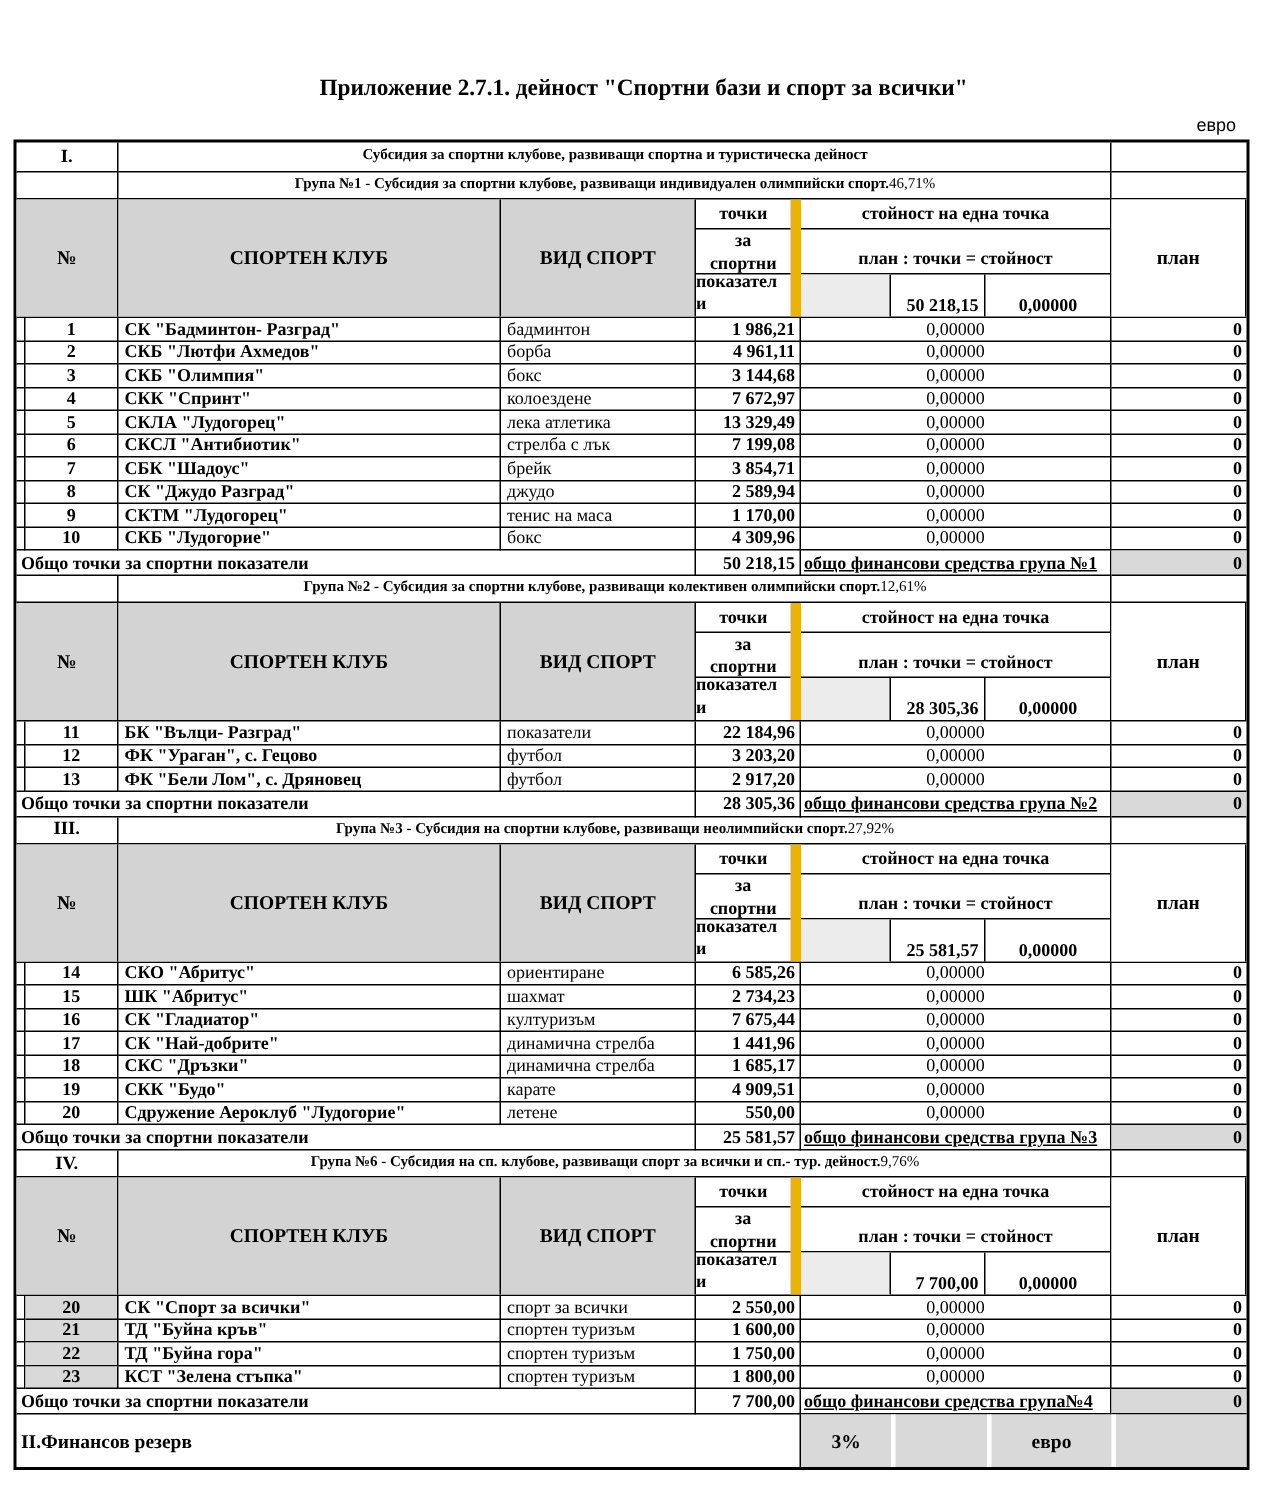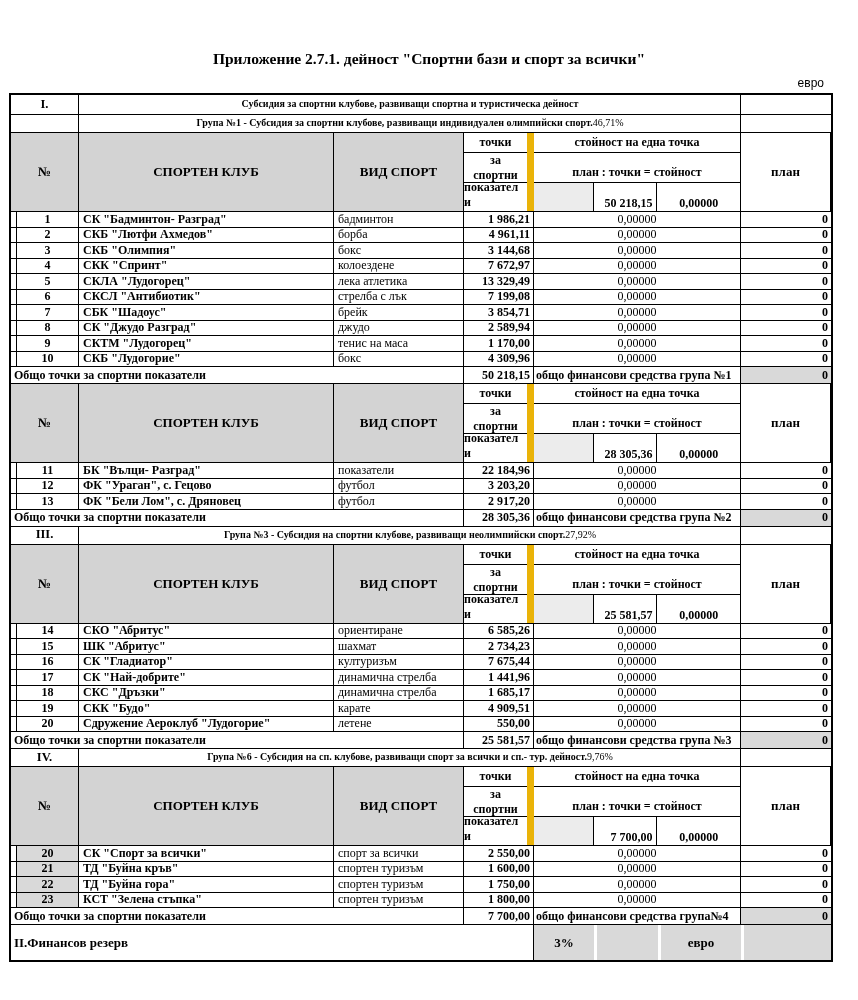--- a/index.html
+++ b/index.html
@@ -43,21 +43,21 @@
   .num{justify-content:center;font-weight:bold;}
   .club{padding-left:4px;font-weight:bold;}
   .sport{padding-left:4px;}
   .pts{justify-content:flex-end;padding-right:3px;font-weight:bold;}
   .val{justify-content:center;}
   .plan{justify-content:flex-end;padding-right:3px;font-weight:bold;}
   .g4rows .num{background:#d9d9d9;}
   
   .totalrow .c{height:17px;font-weight:bold;}
   .totalrow .lbl{padding-left:3px;}
-  .totalrow .fin{padding-left:2px;}
+  .totalrow .fin{padding-left:2px;text-decoration:underline;}
   .totalrow .tplan{background:#d9d9d9;justify-content:flex-end;padding-right:3px;}
   
   .resrow .c{height:35px;border-bottom:none;font-weight:bold;font-size:13px;}
   .resrow .rlbl{padding-left:3px;}
   .gcell{background:#d9d9d9;justify-content:center;}
   .gap{border-left:3px solid #fff;}
 </style>
 </head>
 <body>
 
@@ -202,20 +202,28 @@
       <div class="c wplan plan last">0</div>
     </div>
     </div>
   <div class="r totalrow">
     <div class="c wlbl lbl">Общо точки за спортни показатели</div>
     <div class="c wpts pts">50 218,15</div>
     <div class="c wval fin">общо финансови средства група №1</div>
     <div class="c wplan tplan last">0</div>
   </div>
 
+  <div class="r grouptitle">
+    <div class="c wnumh numeral"></div>
+    <div class="c wtitle gtitle">
+        <span>Група №2 - Субсидия за спортни клубове, развиващи колективен олимпийски спорт.</span>
+        <span class="pct">12,61%</span>
+      </div>
+    <div class="c wplan last"></div>
+  </div>
   <div class="hdr">
     <div class="ghead wnumh">№</div>
     <div class="ghead wclub">СПОРТЕН КЛУБ</div>
     <div class="ghead wsport">ВИД СПОРТ</div>
     <div class="colpts">
       <div class="p1">точки</div>
       <div class="p2">
           <span>за</span>
           <span>спортни</span>
         </div>

